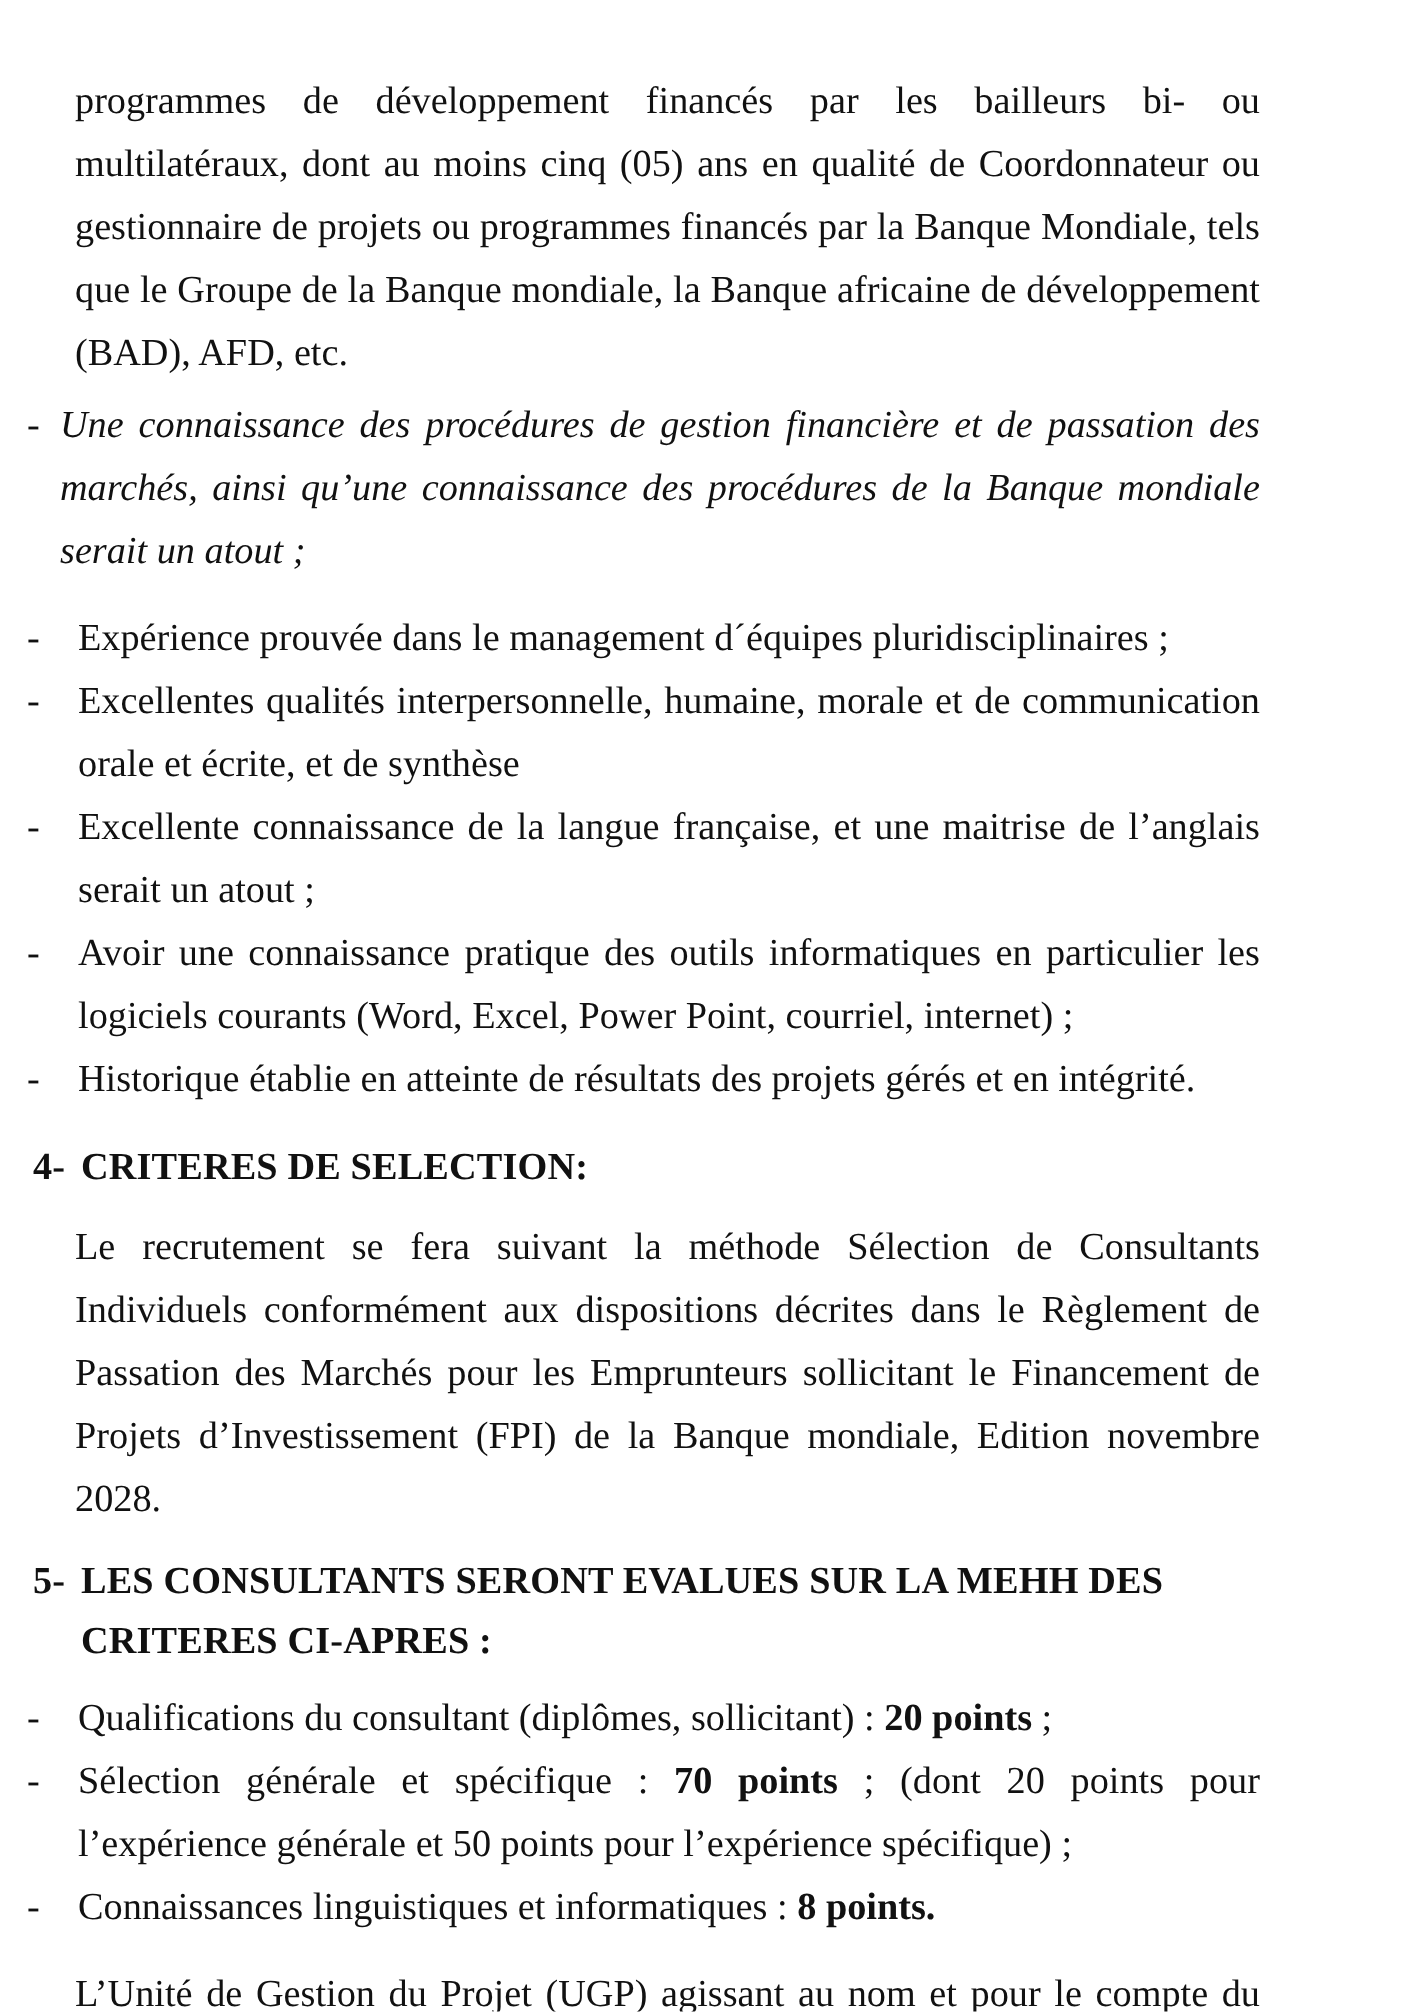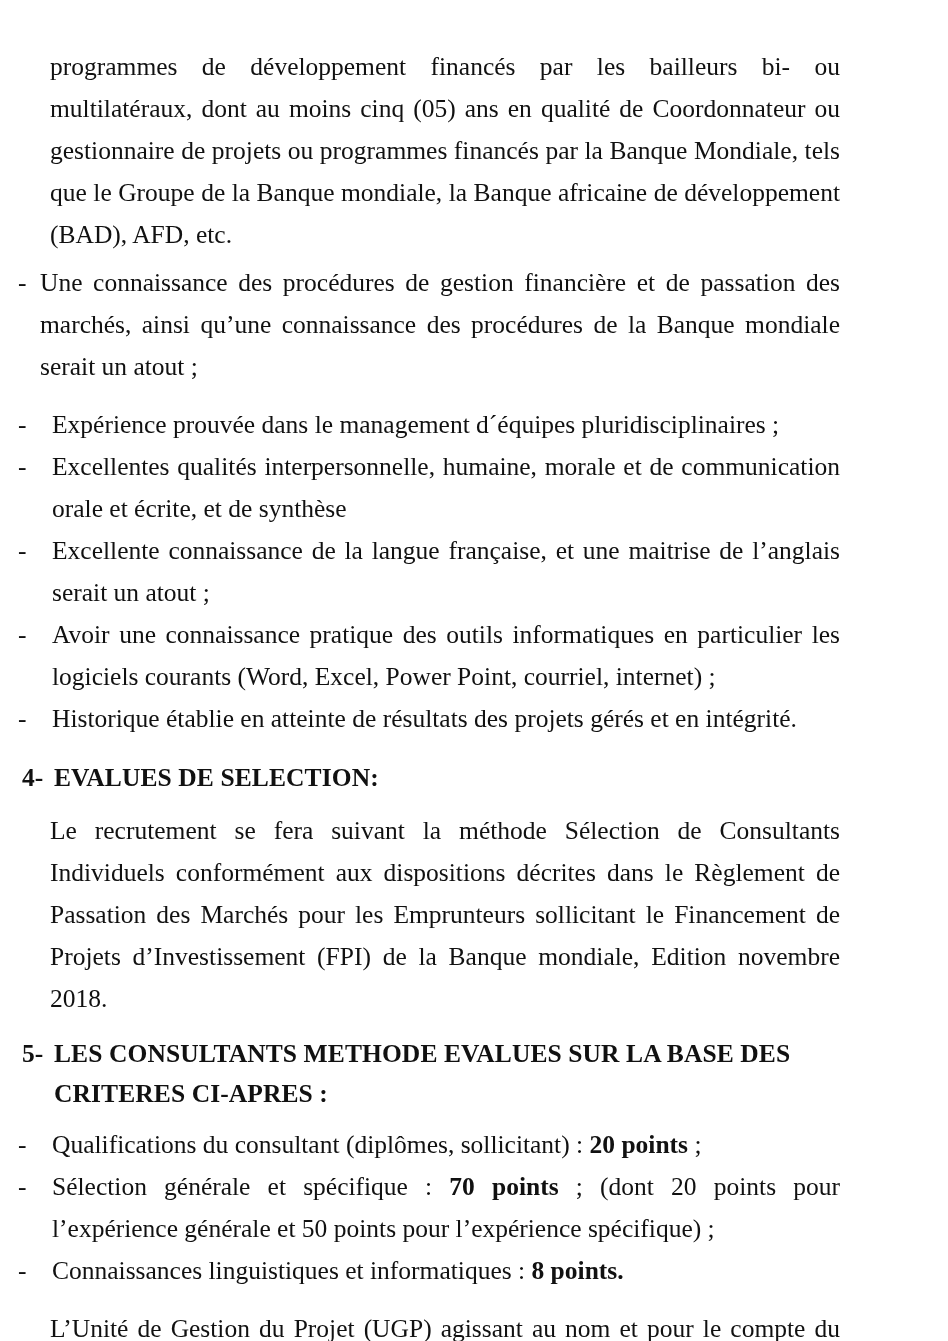--- a/index.html
+++ b/index.html
@@ -60,21 +60,21 @@
     font-size: 25.5px;
     line-height: 42px;
   }
   .bullet .btext {
     flex: 1 1 auto;
     text-align: justify;
     text-justify: inter-word;
   }
   
   .bullet.tight .dash { width: 22px; }
-  .bullet.tight .btext { padding-left: 0px; }
+  .bullet.tight .btext { padding-left: 0px; font-style: italic; }
   
   .bullet.wide .dash { width: 34px; }
   .bullet.wide .btext { padding-left: 0px; }
 
   
   .heading {
     display: flex;
     align-items: baseline;
     font-weight: bold;
     font-size: 25.5px;
@@ -140,32 +140,32 @@
 
   <div class="bullet wide">
     <span class="dash">-</span>
     <span class="btext">Historique établie en atteinte de résultats des projets gérés et en intégrité.</span>
   </div>
 
   <div class="sp-18"></div>
 
   <div class="heading">
     <span class="num">4-</span>
-    <span class="htext">EVALUES DE SELECTION:</span>
+    <span class="htext">CRITERES DE SELECTION:</span>
   </div>
 
   <div class="sp-12"></div>
 
-  <p class="para">Le recrutement se fera suivant la méthode Sélection de Consultants Individuels conformément aux dispositions décrites dans le Règlement de Passation des Marchés pour les Emprunteurs sollicitant le Financement de Projets d’Investissement (FPI) de la Banque mondiale, Edition novembre 2018.</p>
+  <p class="para">Le recrutement se fera suivant la méthode Sélection de Consultants Individuels conformément aux dispositions décrites dans le Règlement de Passation des Marchés pour les Emprunteurs sollicitant le Financement de Projets d’Investissement (FPI) de la Banque mondiale, Edition novembre 2028.</p>
 
   <div class="sp-14"></div>
 
   <div class="heading">
     <span class="num">5-</span>
-    <span class="htext">LES CONSULTANTS METHODE EVALUES SUR LA BASE DES CRITERES CI-APRES :</span>
+    <span class="htext">LES CONSULTANTS SERONT EVALUES SUR LA MEHH DES CRITERES CI-APRES :</span>
   </div>
 
   <div class="sp-10"></div>
 
   <div class="bullet wide">
     <span class="dash">-</span>
     <span class="btext"><span>Qualifications du consultant (diplômes, sollicitant) : </span><b>20 points</b><span> ;</span></span>
   </div>
 
   <div class="bullet wide">

